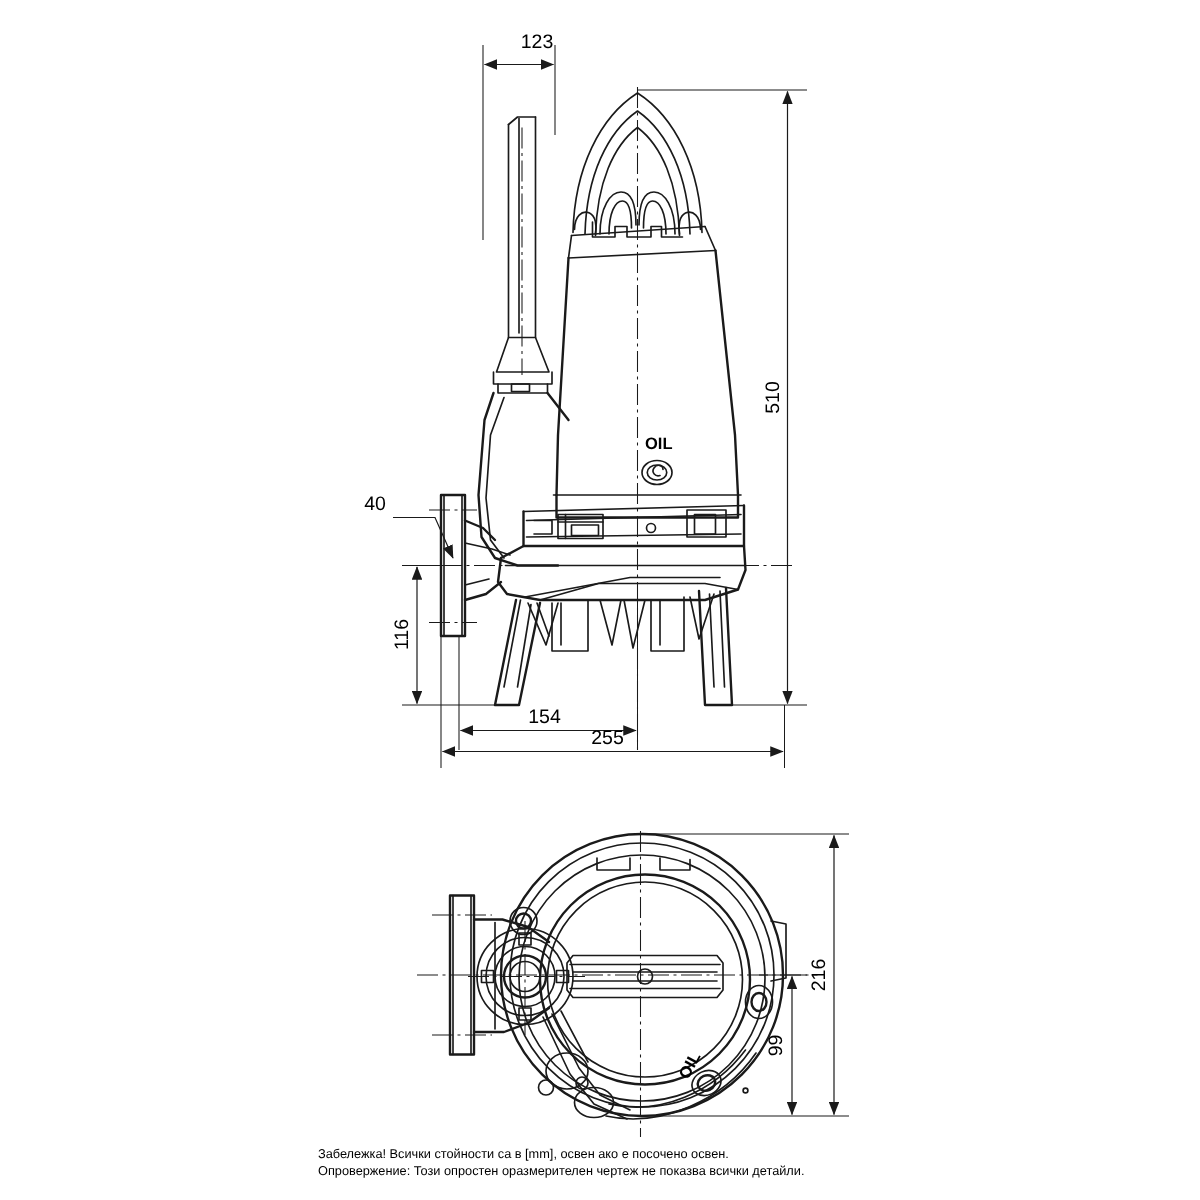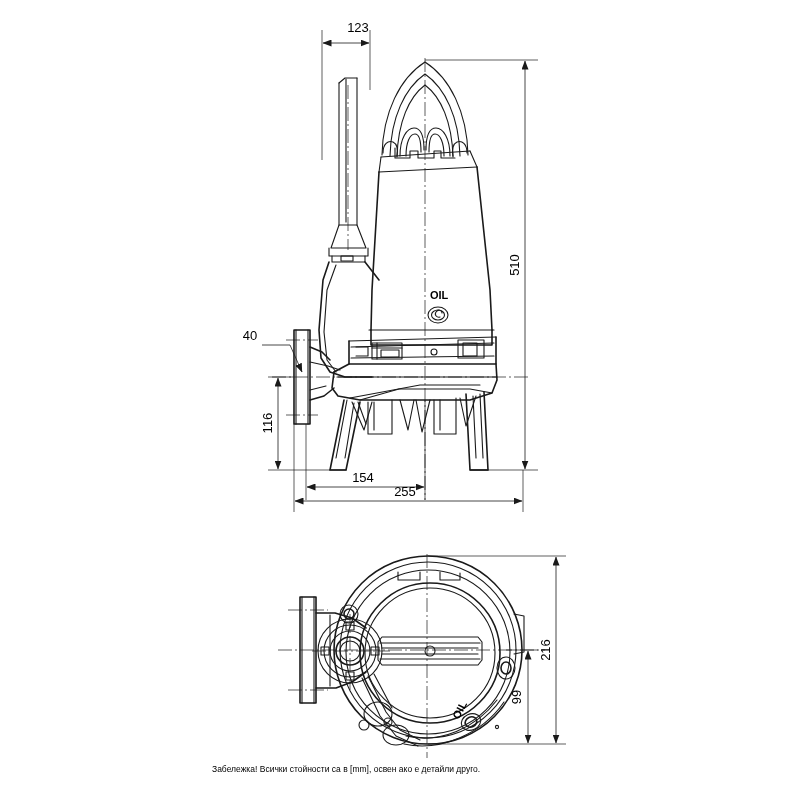--- a/index.html
+++ b/index.html
@@ -319,14 +319,15 @@
 
     <g>
       <line class="ext" x1="506" y1="650" x2="538" y2="650"></line>
       <line class="dim" x1="528" y1="651" x2="528" y2="743" marker-start="url(#arrS)" marker-end="url(#arr)"></line>
       <text class="dtxt" x="521" y="697" text-anchor="middle" transform="rotate(-90 521 697)">99</text>
     </g>
   </g>
 </svg>
 
 <div class="note-block">
-  <div class="note-line">Забележка! Всички стойности са в [mm], освен ако е детайли друго.</div>
+  <div class="note-line">Забележка! Всички стойности са в [mm], освен ако е посочено освен.</div>
+  <div class="note-line">Опровержение: Този опростен оразмерителен чертеж не показва всички детайли.</div>
 </div>
 
 </body></html>

